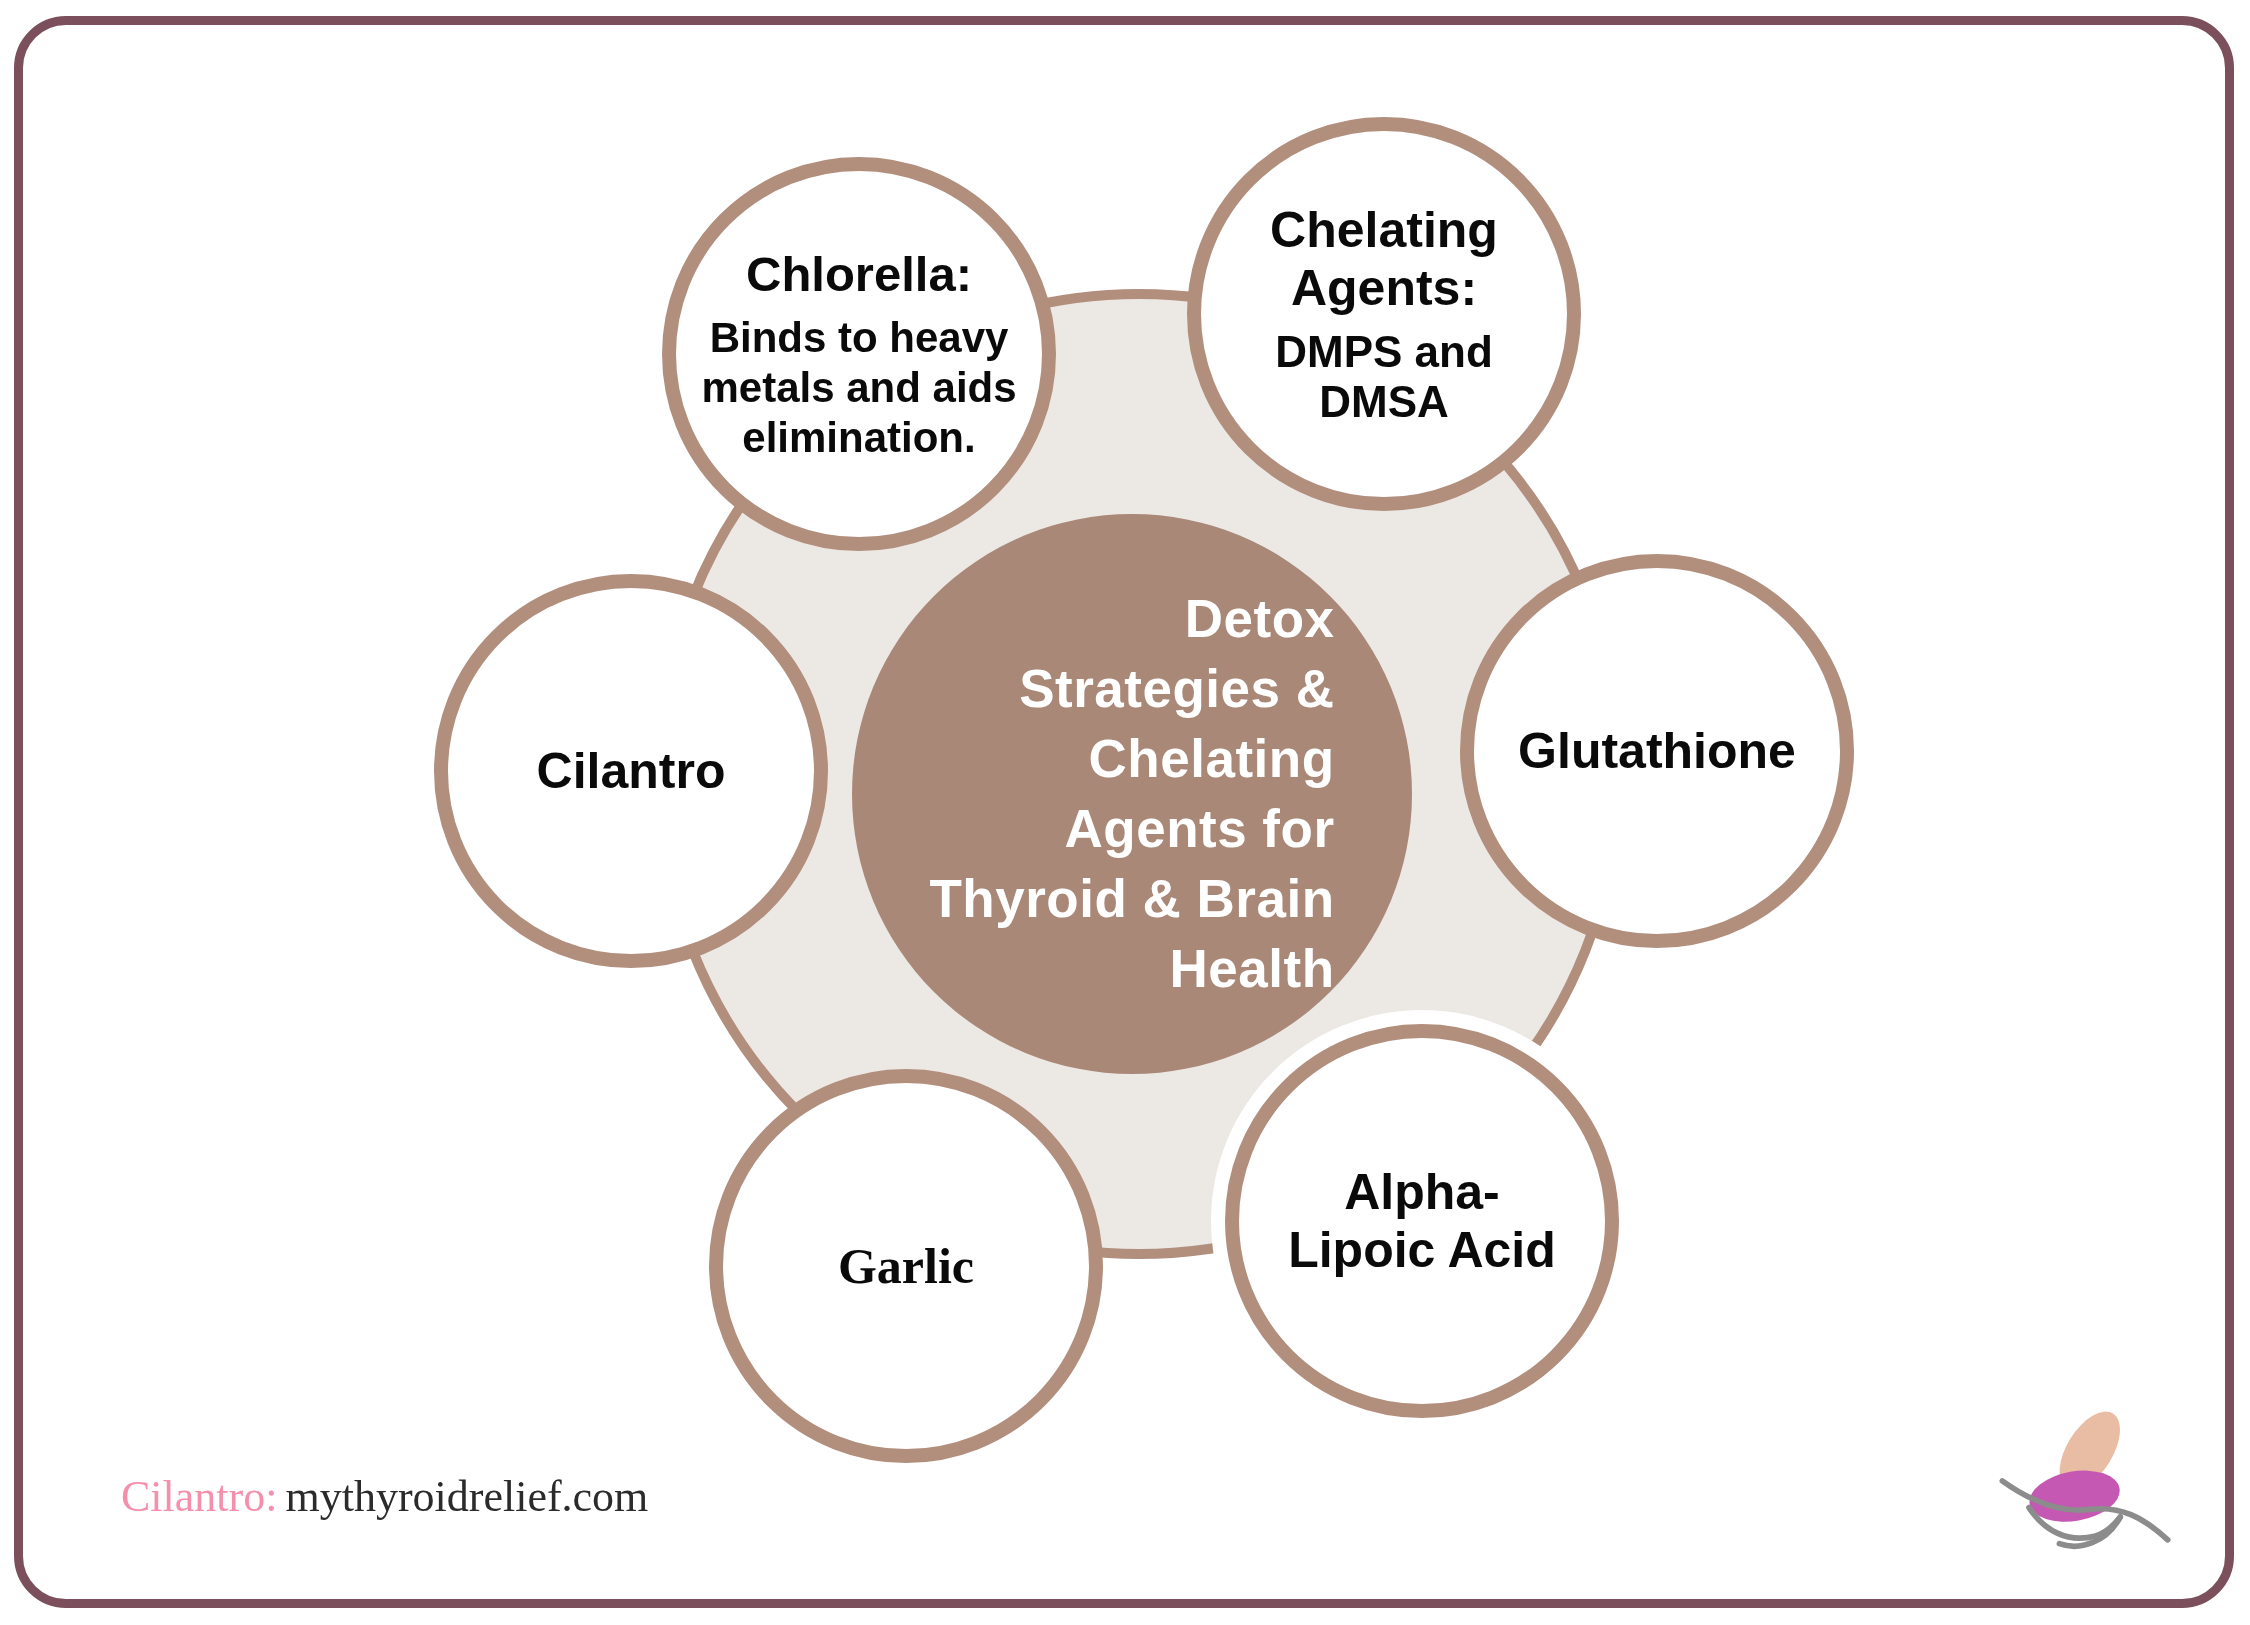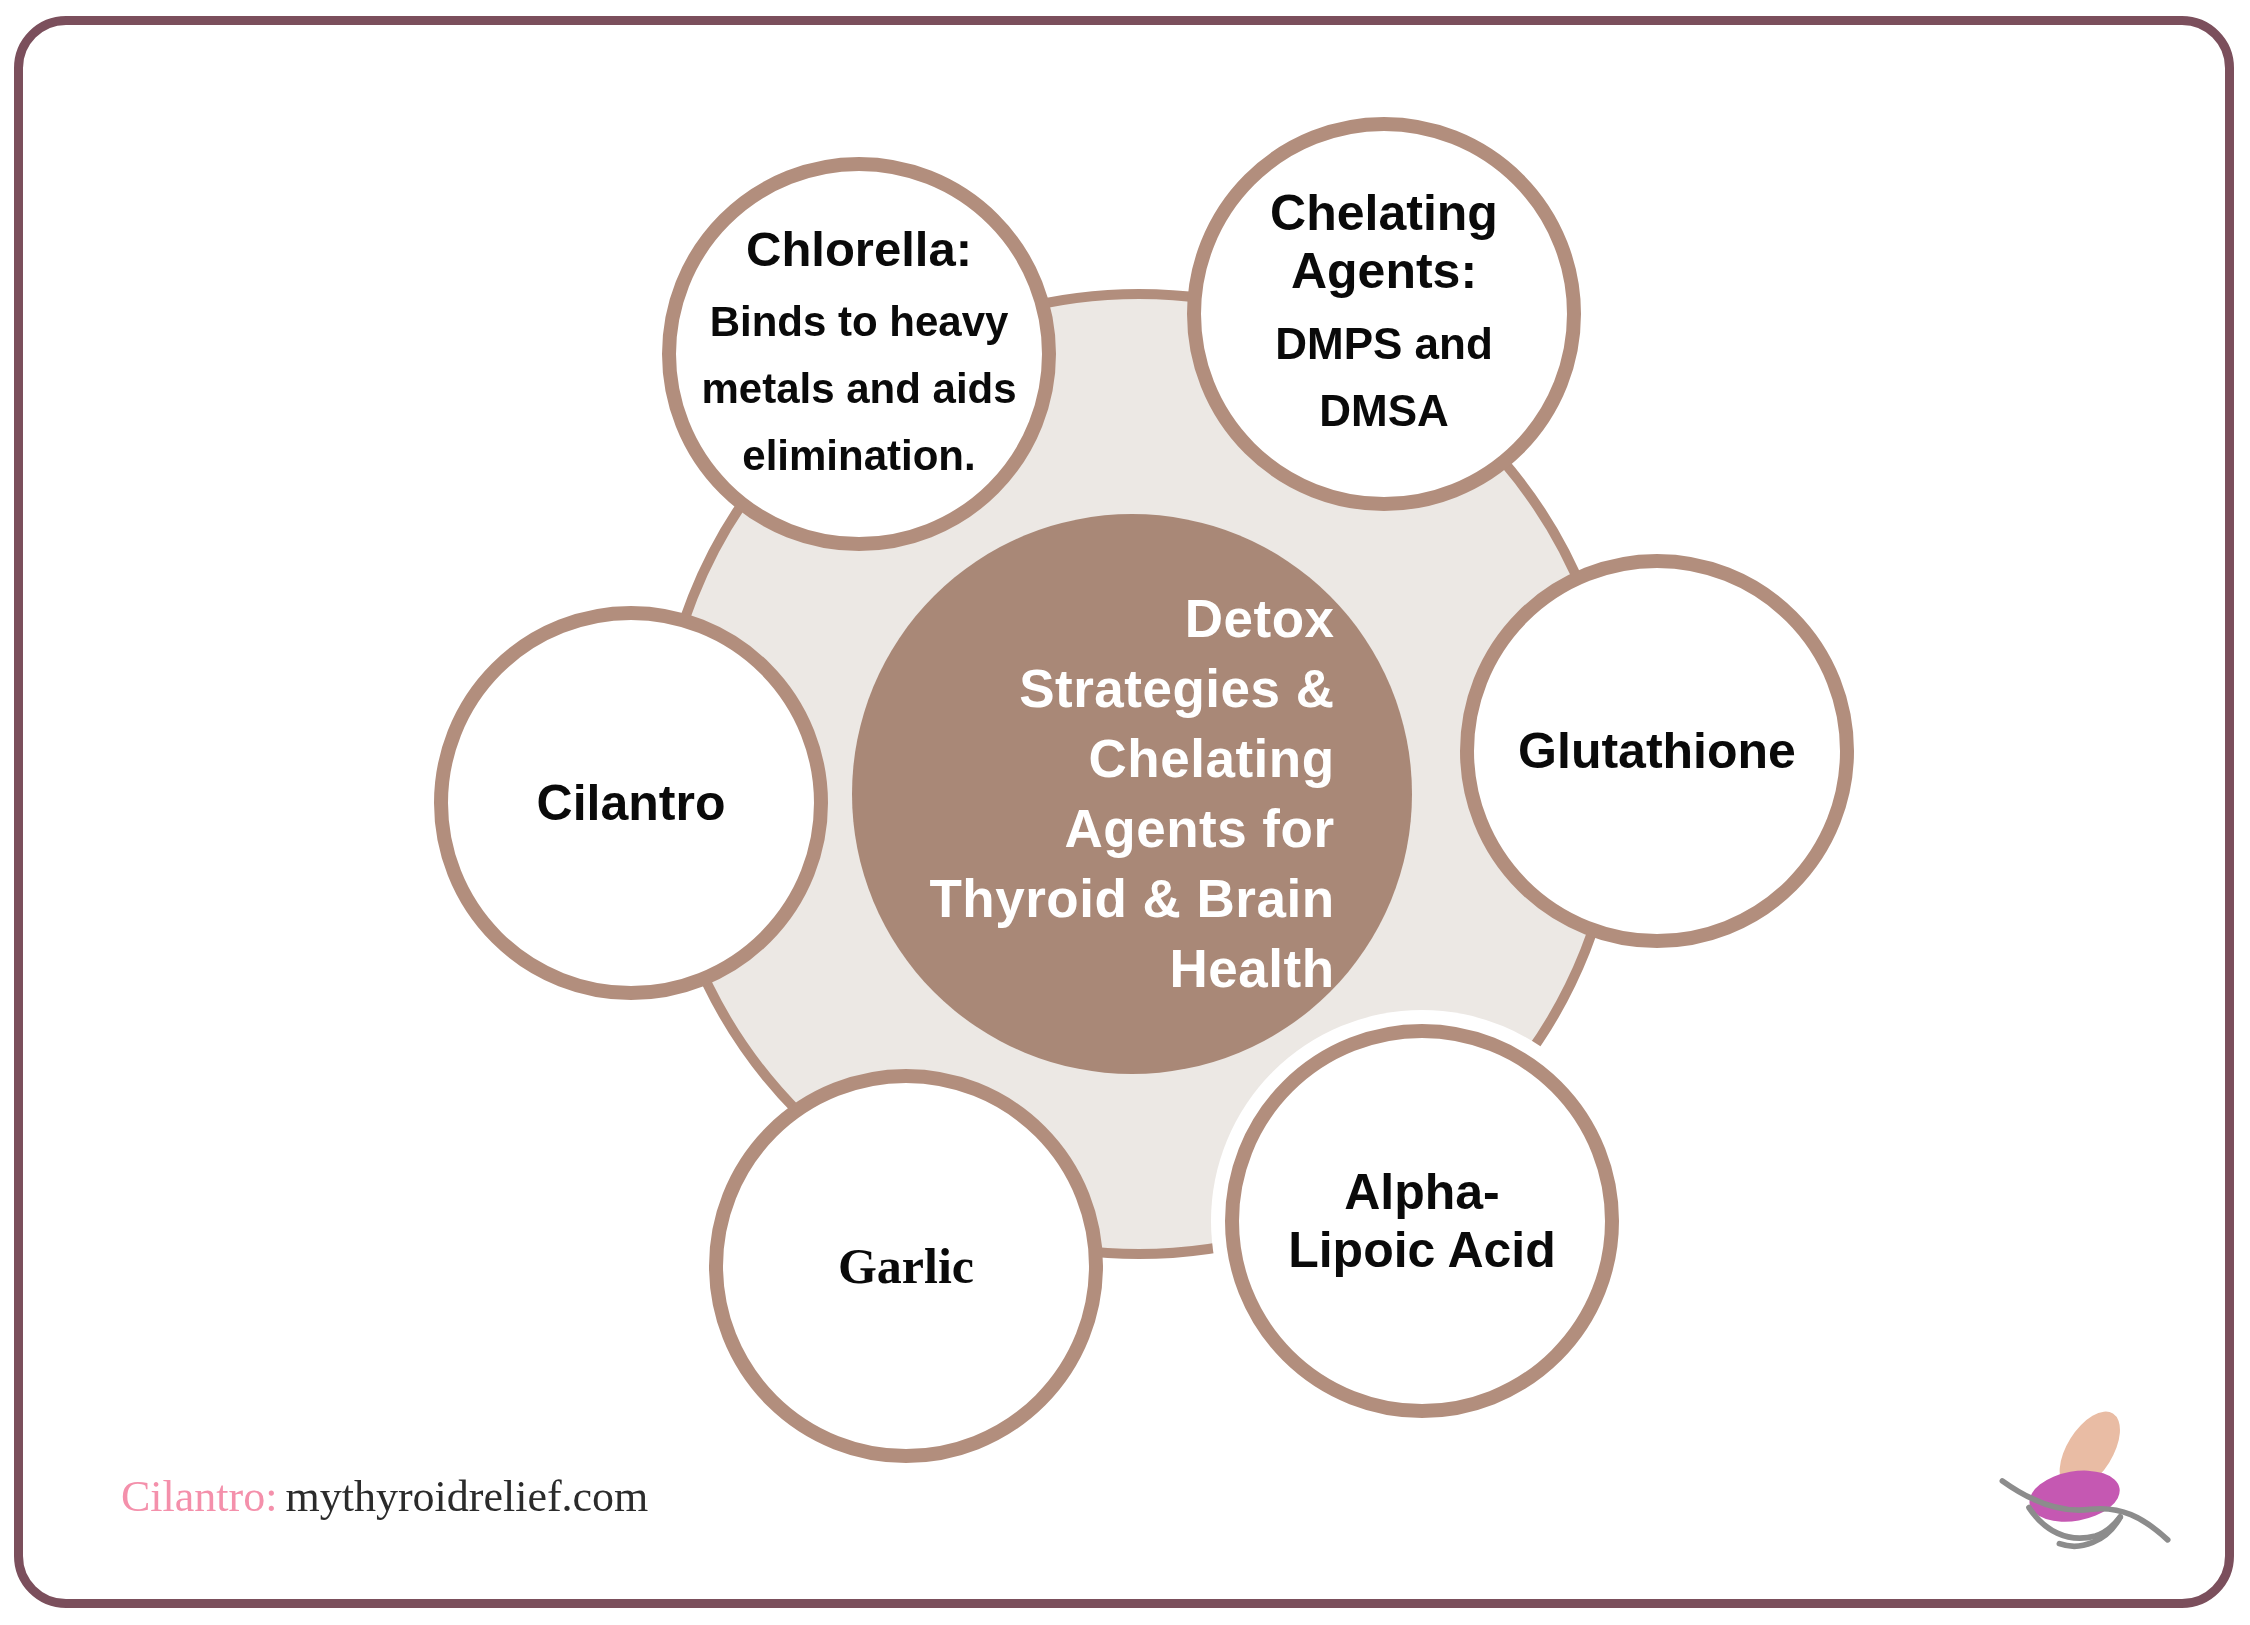--- a/index.html
+++ b/index.html
@@ -57,30 +57,30 @@
   }
   .node-label {
     font-weight: bold;
     font-size: 50px;
     line-height: 58px;
     white-space: pre-line;
   }
   .node-desc {
     font-weight: bold;
     font-size: 42px;
-    line-height: 67px;
+    line-height: 50px;
     white-space: pre-line;
     margin-top: 10px;
   }
   .n-chlorella   { left: 639px;  top: 132px;  }
   .n-chelating   { left: 1164px; top: 92px;   }
   .n-glutathione { left: 1437px; top: 529px; text-align: center;  }
   .n-alpha       { left: 1202px; top: 999px;  box-shadow: 0 0 0 14px #ffffff; align-items: center; }
   .n-garlic      { left: 686px;  top: 1044px; font-family: Liberation Serif, serif;  }
-  .n-cilantro    { left: 411px;  top: 581px;  }
+  .n-cilantro    { left: 411px;  top: 549px;  }
   .n-chlorella .node-label { font-size: 49px; }
   .n-chelating .node-desc  { font-size: 44px; }
   .footer {
     position: absolute;
     left: 98px; top: 1446px;
     font-family: "Liberation Serif", "DejaVu Serif", serif;
     font-size: 44px;
     z-index: 4;
   }
   .ref-label { color: var(--reference-label-color, #f490ab); }

